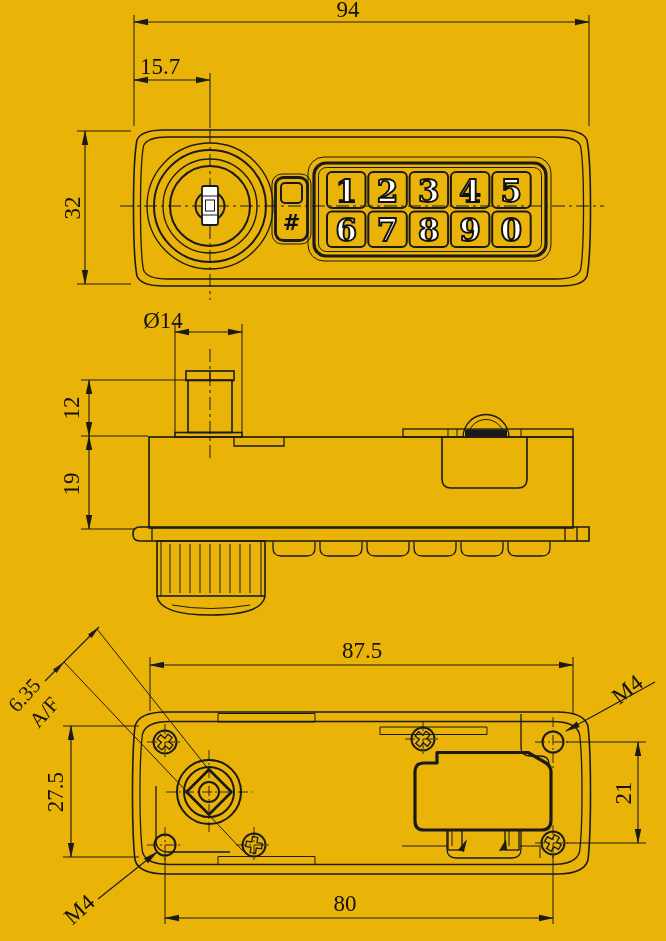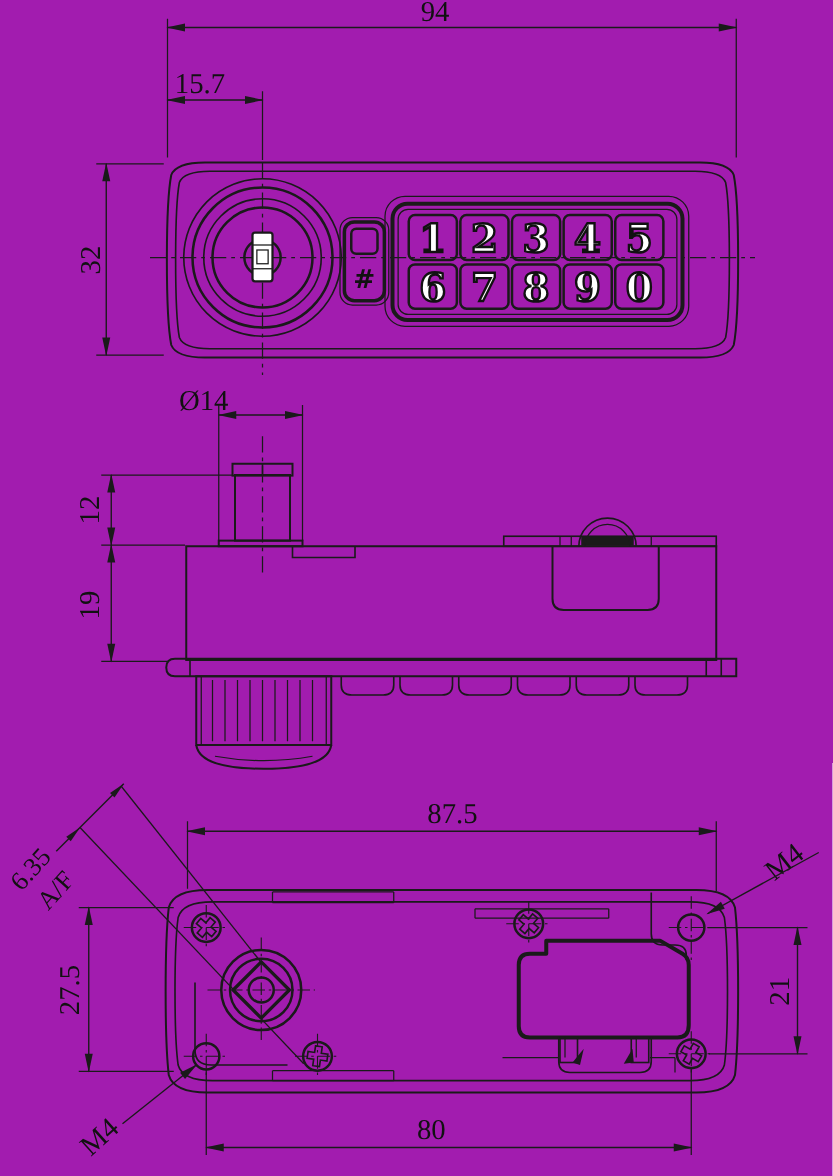--- a/index.html
+++ b/index.html
@@ -1,16 +1,16 @@
 <!DOCTYPE html>
 <html><head>
 <meta charset="utf-8">
 <style>
   html,body{margin:0;padding:0;background:#ffffff;}
-  .stage{width:666px;height:941px;background:#a21caf;position:relative;font-family:"Liberation Serif",serif;}
+  .stage{width:666px;height:941px;background:#eab308;position:relative;font-family:"Liberation Serif",serif;}
   svg{display:block;}
   .ln{stroke:#1a1a1a;stroke-width:1.6;fill:none;}
   .ln2{stroke:#1a1a1a;stroke-width:1.3;fill:none;}
   .thin{stroke:#1a1a1a;stroke-width:1;fill:none;}
   .med{stroke:#1a1a1a;stroke-width:2;fill:none;}
   .thick{stroke:#1a1a1a;stroke-width:3.2;fill:none;stroke-linejoin:round;}
   .dim{stroke:#1a1a1a;stroke-width:1.1;fill:none;}
   .ext{stroke:#1a1a1a;stroke-width:1;fill:none;}
   .cl{stroke:#1a1a1a;stroke-width:1;fill:none;stroke-dasharray:13 4 3 4;}
   .cl2{stroke:#1a1a1a;stroke-width:.9;fill:none;stroke-dasharray:10 3 2 3;}

